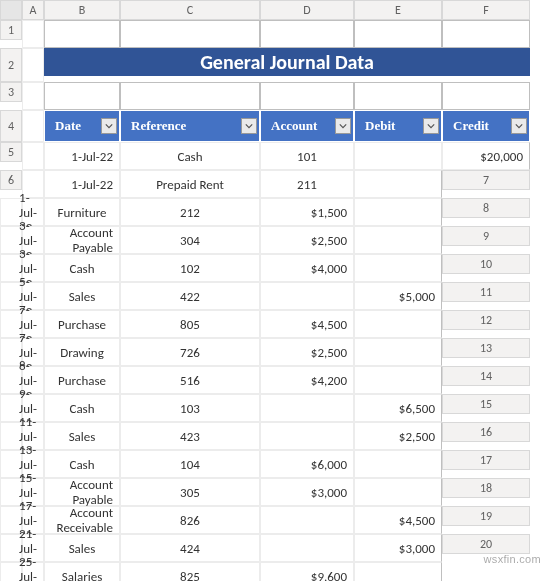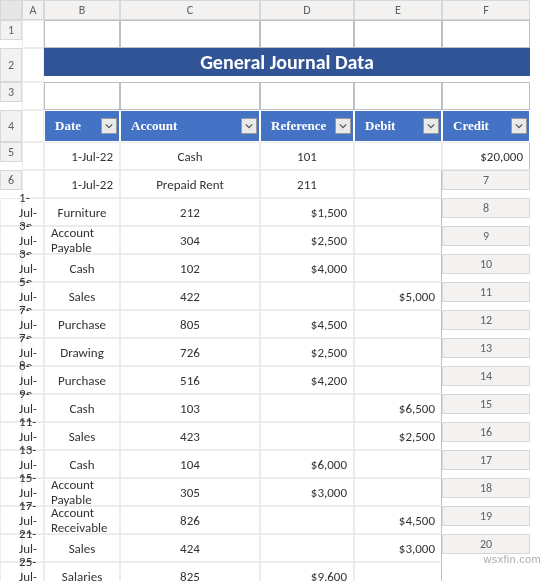--- a/index.html
+++ b/index.html
@@ -67,21 +67,21 @@
     width: 16px;
     height: 16px;
     background: #eaeaea;
     border: 1px solid #999;
     display: flex;
     align-items: center;
     justify-content: center;
   }
   .hdr .dropdown svg { width: 8px; height: 8px; }
   .right { justify-content: flex-end; }
-  .center { justify-content: center; }
+  .center { justify-content: center; text-align: right; }
   .box-border-left { border-left: 1px solid #bfbfbf !important; }
   .box-border-right { border-right: 1px solid #bfbfbf !important; }
   .watermark {
     position: absolute;
     bottom: 16px;
     right: 8px;
     font-size: 11px;
     color: rgba(0,0,0,0.35);
     font-family: Arial, sans-serif;
     letter-spacing: 0.3px;
@@ -125,29 +125,29 @@
   <div class="cell" style="height:32px"></div>
   <div class="cell hdr">
     <span>Date</span>
     <span class="dropdown">
         <svg viewBox="0 0 10 10">
           <path d="M1 3 L5 7 L9 3" fill="none" stroke="#555" stroke-width="1.5"></path>
         </svg>
       </span>
   </div>
   <div class="cell hdr">
+    <span>Reference</span>
+    <span class="dropdown">
+        <svg viewBox="0 0 10 10">
+          <path d="M1 3 L5 7 L9 3" fill="none" stroke="#555" stroke-width="1.5"></path>
+        </svg>
+      </span>
+  </div>
+  <div class="cell hdr">
     <span>Account</span>
-    <span class="dropdown">
-        <svg viewBox="0 0 10 10">
-          <path d="M1 3 L5 7 L9 3" fill="none" stroke="#555" stroke-width="1.5"></path>
-        </svg>
-      </span>
-  </div>
-  <div class="cell hdr">
-    <span>Reference</span>
     <span class="dropdown">
         <svg viewBox="0 0 10 10">
           <path d="M1 3 L5 7 L9 3" fill="none" stroke="#555" stroke-width="1.5"></path>
         </svg>
       </span>
   </div>
   <div class="cell hdr">
     <span>Debit</span>
     <span class="dropdown">
         <svg viewBox="0 0 10 10">

